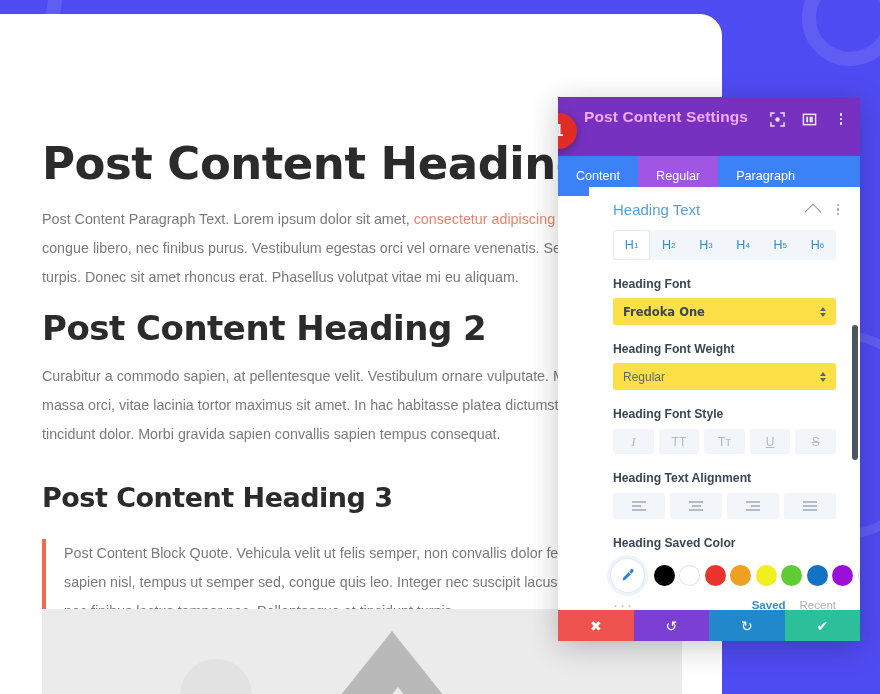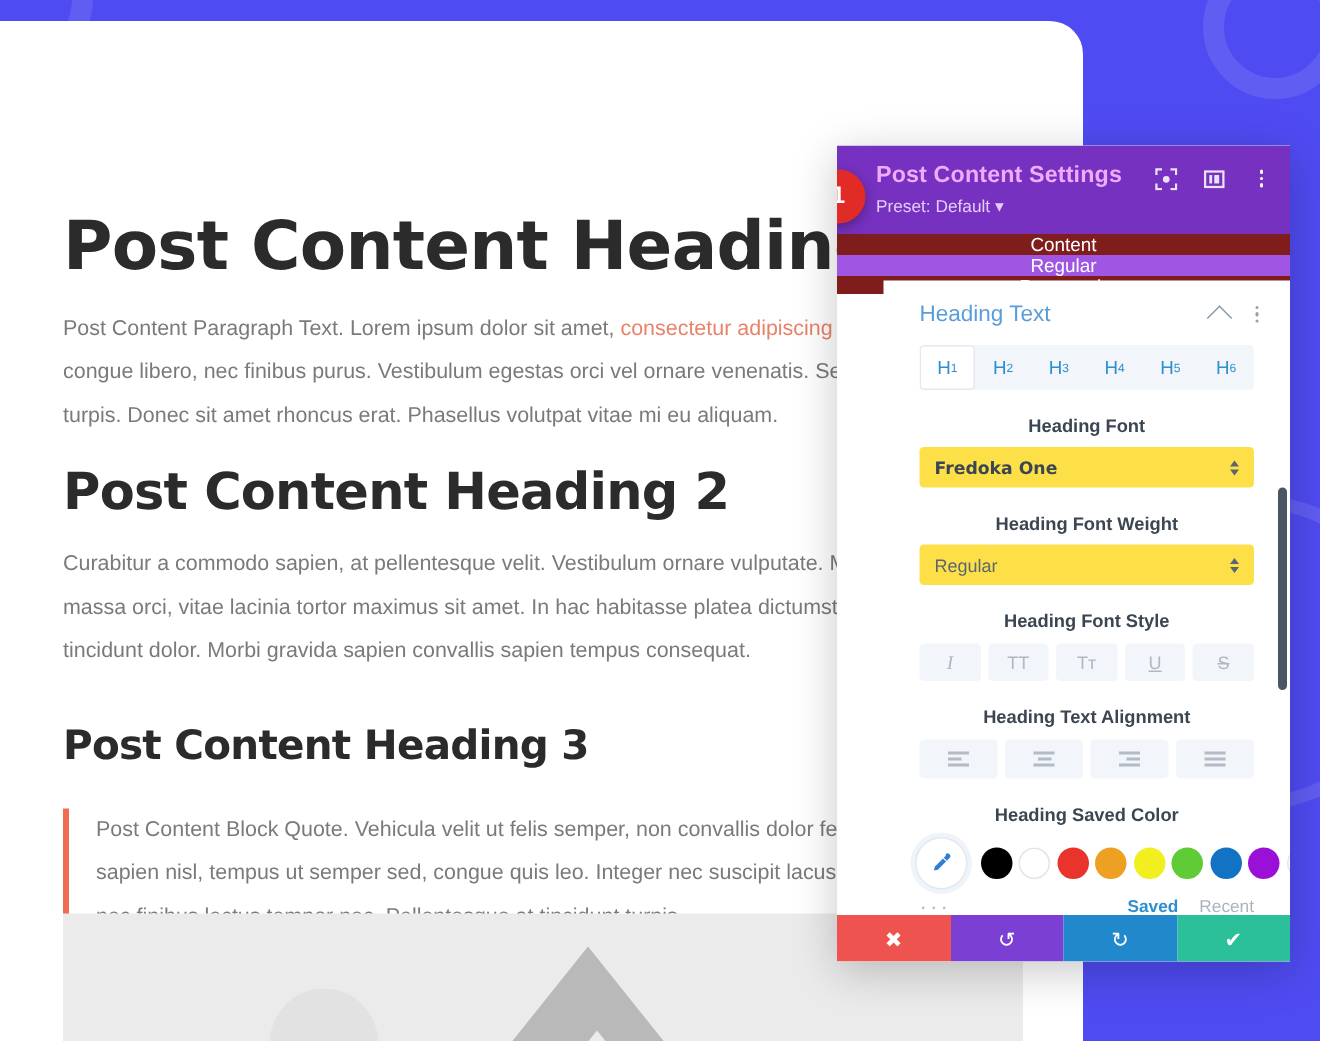--- a/index.html
+++ b/index.html
@@ -139,23 +139,22 @@
     border-radius: 50%;
     background: #e02b27;
     color: #fff;
     font-size: 16px; font-weight: bold;
     display: flex; align-items: center; justify-content: center;
     box-shadow: 0 3px 8px rgba(0,0,0,0.3);
   }
 
   #tabs {
     height: 40px;
-    background: #7f1d1d;
+    background: #3b82f6;
     display: flex;
-    flex-direction: column;
   }
   .tab {
     flex: 0 0 auto;
     color: #ffffff;
     font-size: 12.6px;
     display: flex; align-items: center; justify-content: center;
     padding: 0 18px;
   }
   .tab.active { background: #a056e2; }
 
@@ -199,21 +198,21 @@
     flex: 1;
     height: 30px;
     display: flex; align-items: center; justify-content: center;
     color: #2d8fd0; font-size: 12.5px;
   }
   .hbtn sub { font-size: 8px; }
   .hbtn.active { background: #ffffff; box-shadow: 0 0 0 1px #e3e9f0 inset; border-radius: 3px; }
 
   .field-label {
     margin: 17px 24px 0 24px;
-    font-size: 12.2px; font-weight: bold; color: #3b4652; text-align: center;
+    font-size: 12.2px; font-weight: bold; color: #3b4652;
   }
   .select {
     margin: 7px 24px 0 24px;
     height: 27px;
     background: #fde047;
     border-radius: 3px;
     display: flex; align-items: center;
     padding: 0 10px;
     position: relative;
   }
@@ -354,24 +353,20 @@
     <div id="img-mtn"></div>
     <div id="img-mtn2"></div>
   </div>
 </div>
 
 <div id="modal">
 
   <div id="modal-header">
     <div id="badge">1</div>
     <div id="modal-title">Post Content Settings</div>
-    <div id="modal-preset">
-      <span>Preset: Default</span>
-      <span> ▾</span>
-    </div>
 
     <div id="header-icons">
       <svg class="hicon" viewBox="0 0 16 16">
         <path d="M1 5V1h4M11 1h4v4M15 11v4h-4M5 15H1v-4" fill="none" stroke="#fff" stroke-width="1.6"></path>
         <circle cx="8" cy="8" r="2.4" fill="#fff"></circle>
       </svg>
       <svg class="hicon" viewBox="0 0 16 16">
         <rect x="1.5" y="2.5" width="13" height="11" fill="none" stroke="#fff" stroke-width="1.6"></rect>
         <rect x="4.5" y="5" width="2" height="6" fill="#fff"></rect>
         <rect x="8" y="5" width="3.5" height="6" fill="#fff"></rect>

